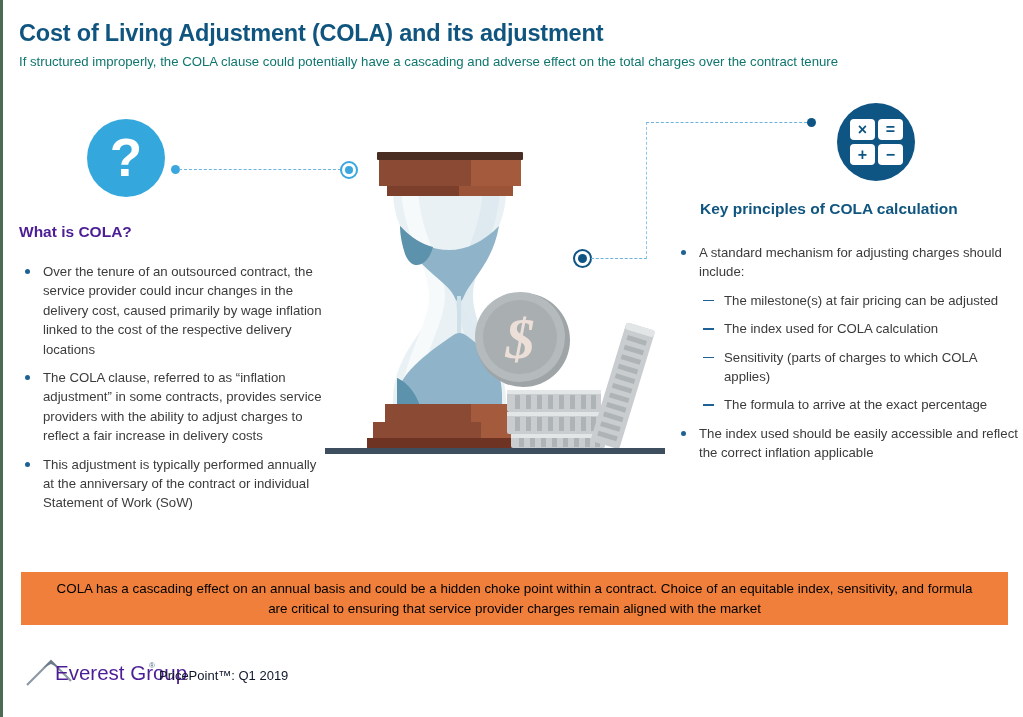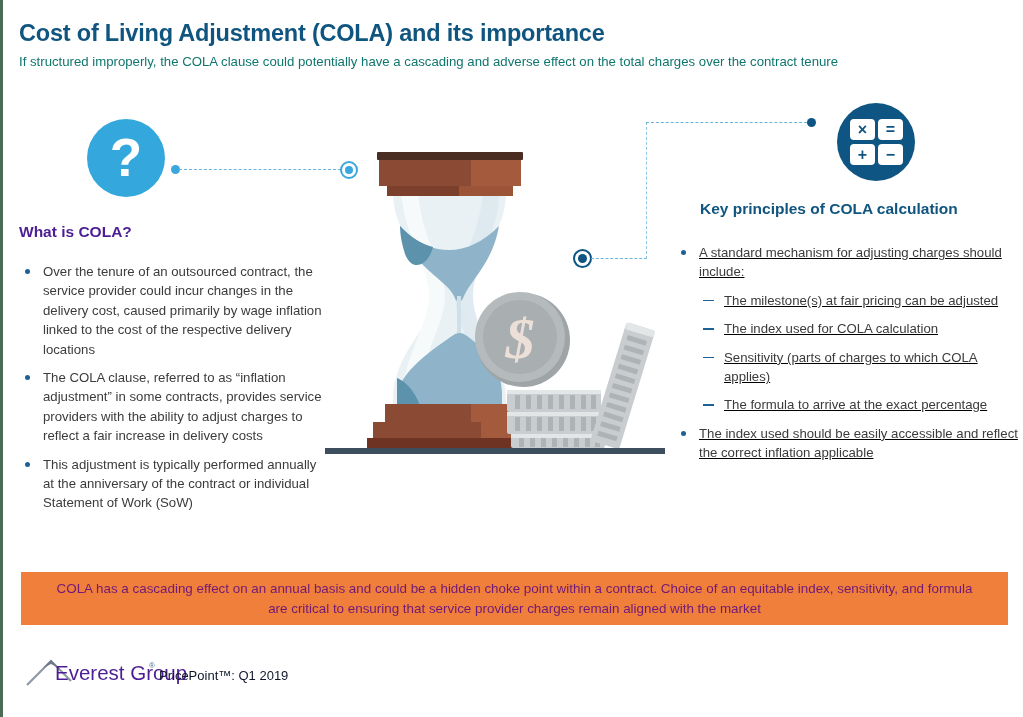--- a/index.html
+++ b/index.html
@@ -108,21 +108,20 @@
     font-size: 15.5px;
     font-weight: bold;
     color: #10557f;
     white-space: nowrap;
   }
   #right-list {
     position: absolute;
     left: 672px;
     top: 243px;
     width: 348px;
-    text-decoration: underline;
   }
 
   
   .blt {
     position: relative;
     padding-left: 24px;
     font-size: 13.2px;
     line-height: 19.4px;
     color: #3b3b3b;
     margin-bottom: 9px;
@@ -222,21 +221,21 @@
   }
 
   
   #banner {
     position: absolute;
     left: 18px;
     top: 572px;
     width: 987px;
     height: 53px;
     background: #f07f3c;
-    color: #701a75;
+    color: #000000;
     font-size: 13.4px;
     line-height: 19.5px;
     text-align: center;
     padding: 7px 26px 0 26px;
     box-sizing: border-box;
   }
 
   
   #footer {
     position: absolute;
@@ -267,21 +266,21 @@
     color: #0f172a;
     white-space: nowrap;
     text-align: right;
   }
 </style>
 </head>
 <body>
 
 <div id="page">
 
-  <div id="title">Cost of Living Adjustment (COLA) and its importance</div>
+  <div id="title">Cost of Living Adjustment (COLA) and its adjustment</div>
   <div id="subtitle">If structured improperly, the COLA clause could potentially have a cascading and adverse effect on the total charges over the contract tenure</div>
 
   <div id="q-circle">
     <div id="q-glyph">?</div>
   </div>
   <div class="dot-solid-lt" style="left:168px; top:165px;"></div>
   <div class="dash-h" style="left:176px; top:169px; width:162px;"></div>
   <div class="ring-lt" style="left:337px; top:161px;"></div>
 
   <div id="left-heading">What is COLA?</div>

